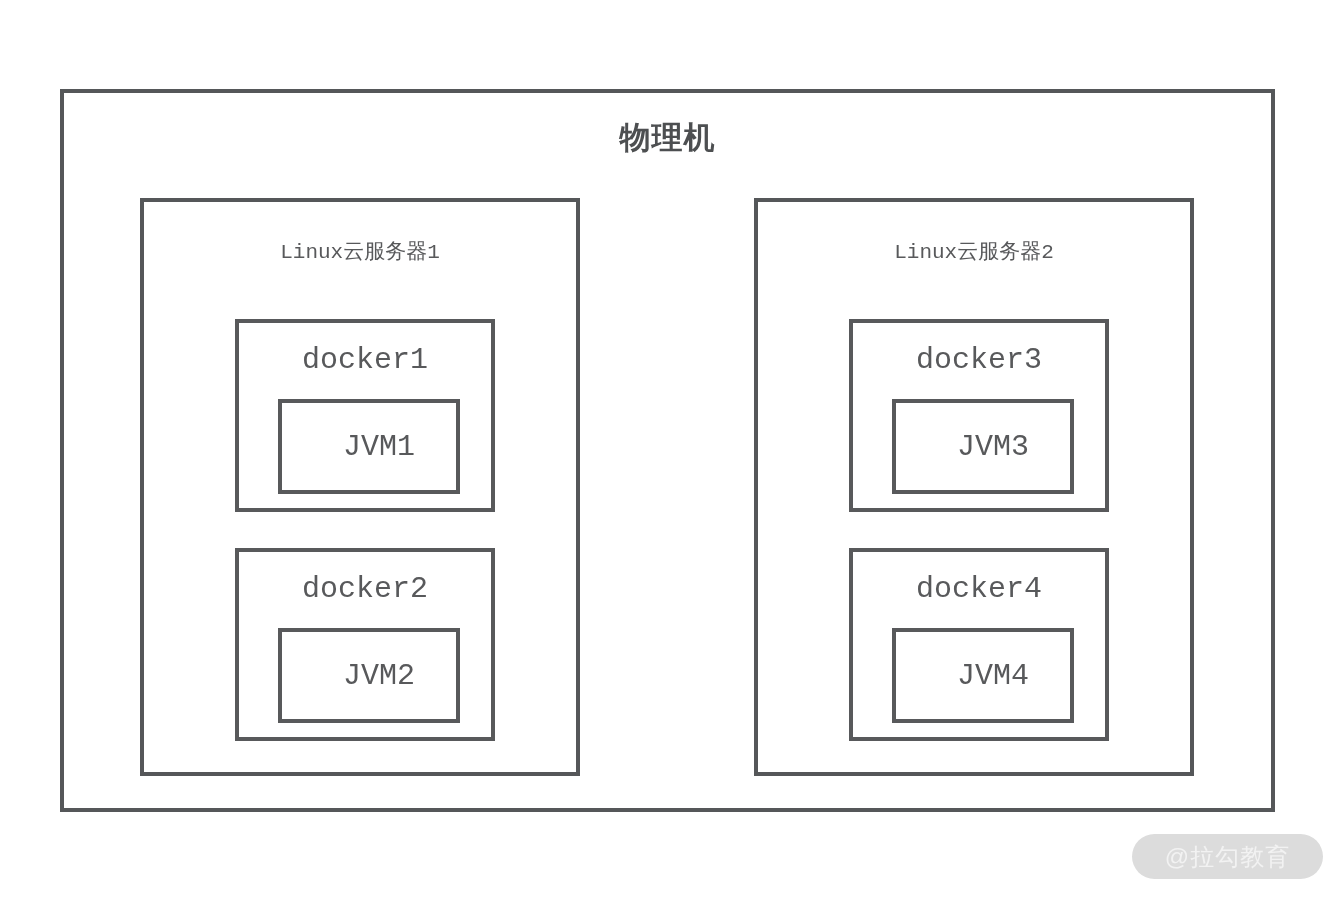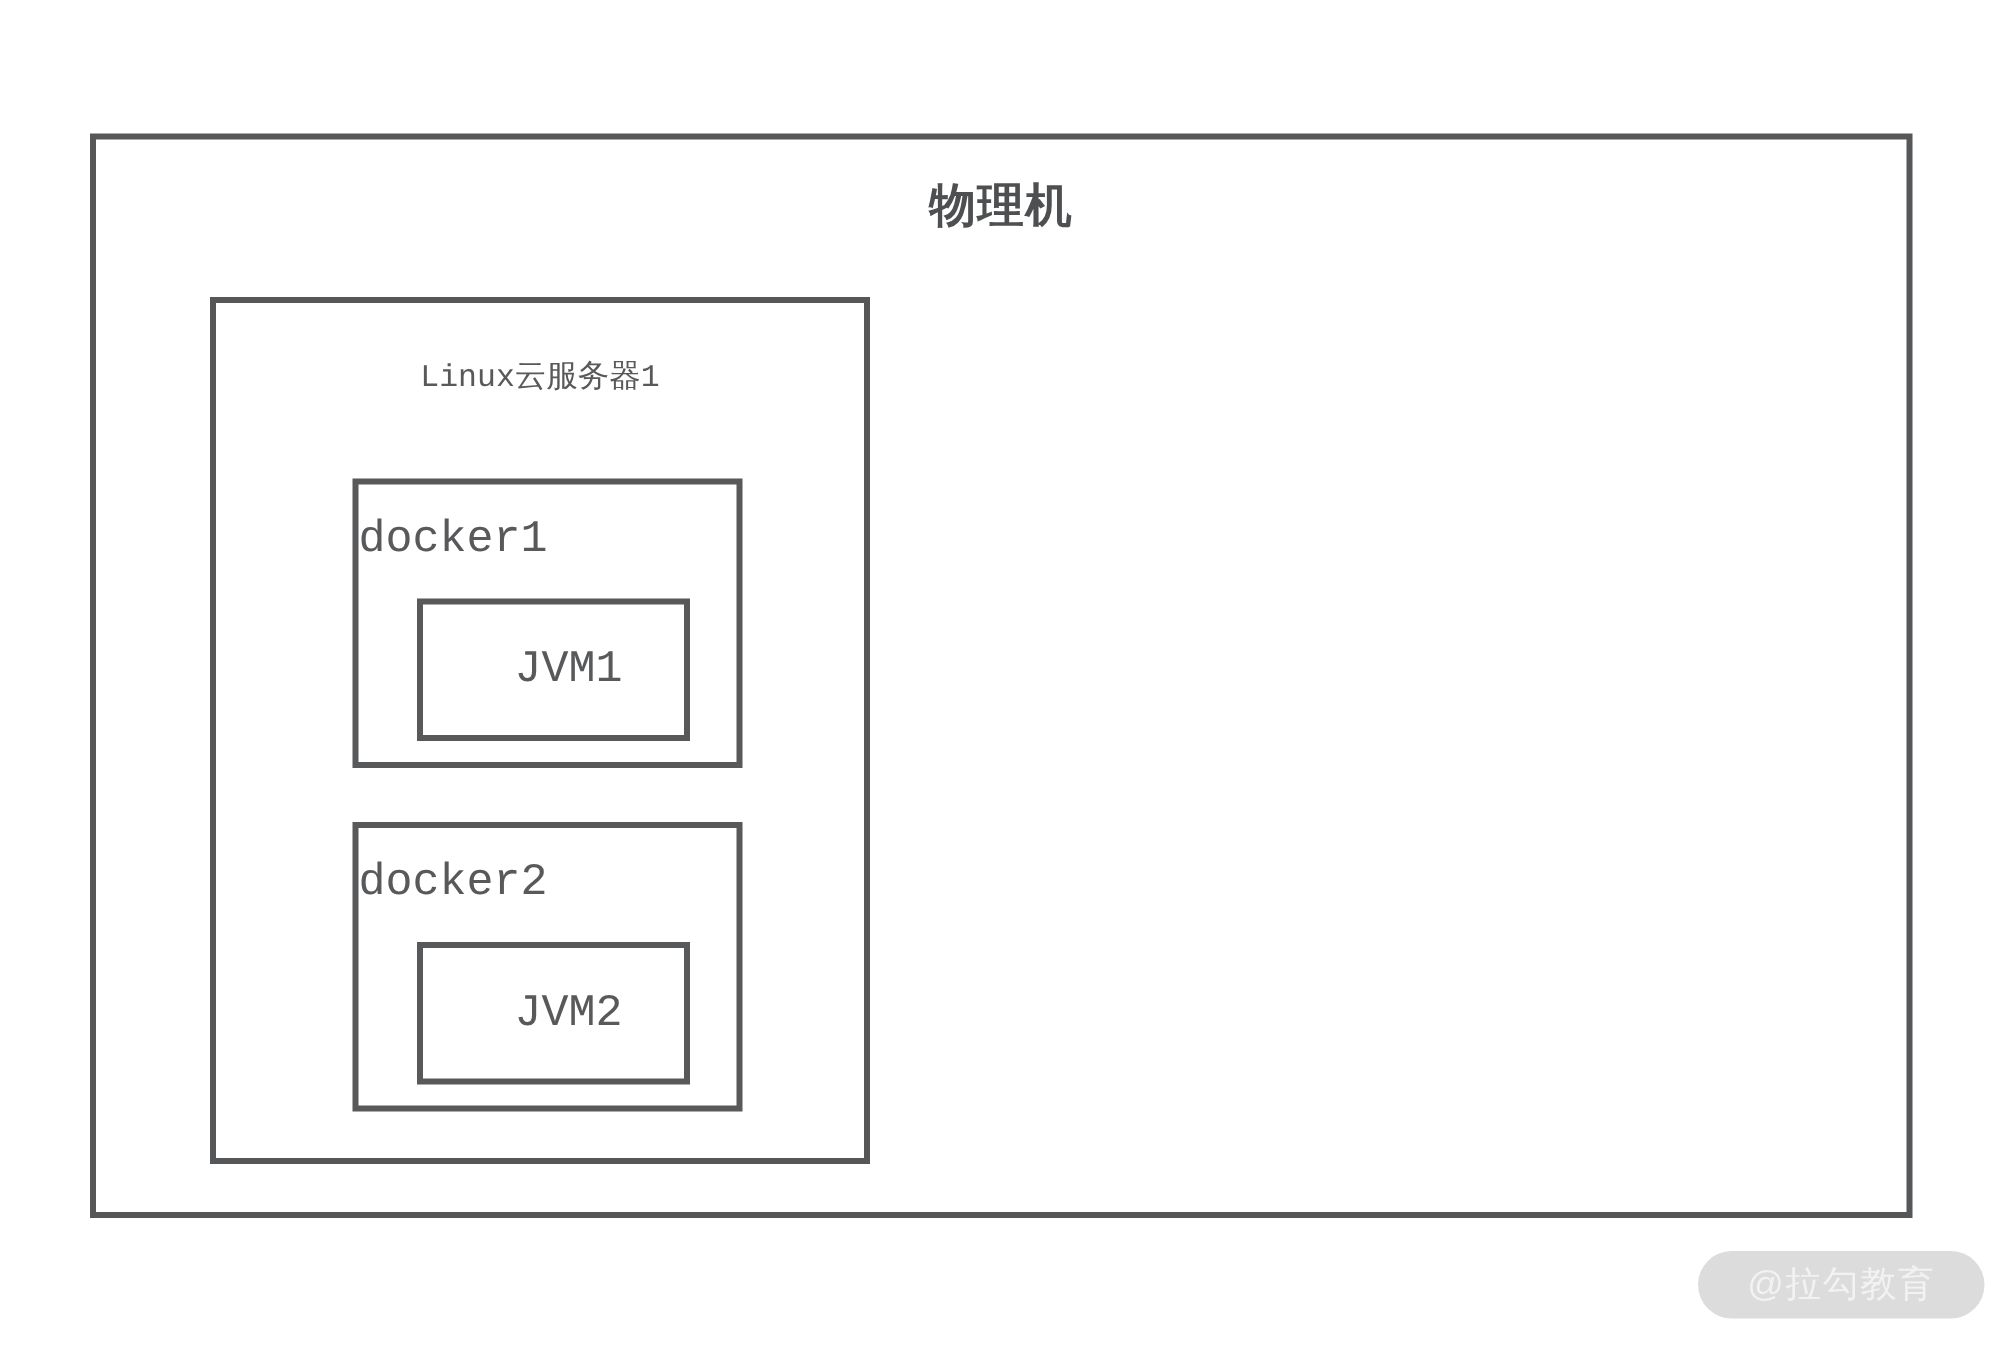--- a/index.html
+++ b/index.html
@@ -82,21 +82,21 @@
     background: #ffffff;
   }
   .docker-box.slot-1 { top: 117px; }
   .docker-box.slot-2 { top: 346px; }
 
   .docker-title {
     position: absolute;
     left: 0;
     top: 19px;
     width: 100%;
-    text-align: left;
+    text-align: center;
     font-size: 30px;
     color: #58595b;
     line-height: 1.2;
   }
 
   
   .jvm-box {
     position: absolute;
     left: 39px;
     top: 76px;
@@ -157,20 +157,37 @@
       </div>
 
       <div class="docker-box slot-2">
         <div class="docker-title">docker2</div>
         <div class="jvm-box">
           <span class="jvm-title">JVM2</span>
         </div>
       </div>
     </div>
 
+    <div class="server-box right">
+      <div class="server-title">Linux云服务器2</div>
+
+      <div class="docker-box slot-1">
+        <div class="docker-title">docker3</div>
+        <div class="jvm-box">
+          <span class="jvm-title">JVM3</span>
+        </div>
+      </div>
+
+      <div class="docker-box slot-2">
+        <div class="docker-title">docker4</div>
+        <div class="jvm-box">
+          <span class="jvm-title">JVM4</span>
+        </div>
+      </div>
+    </div>
 
   </div>
 
   <div class="watermark">
     <span class="watermark-text">@拉勾教育</span>
   </div>
 
 </div>
 
 </body></html>

